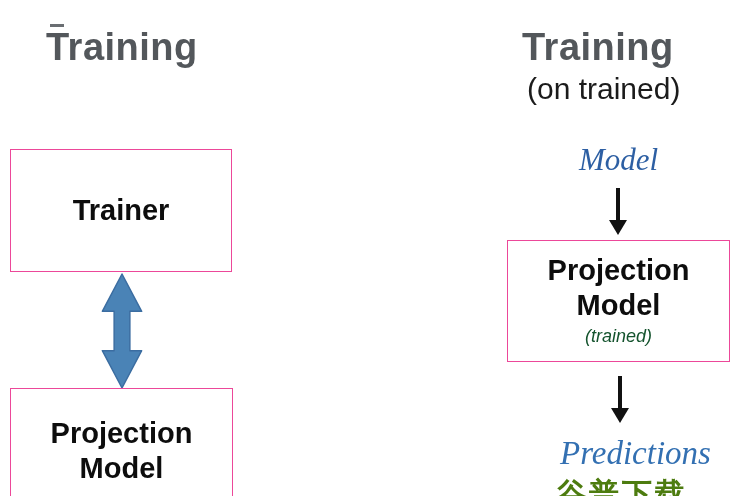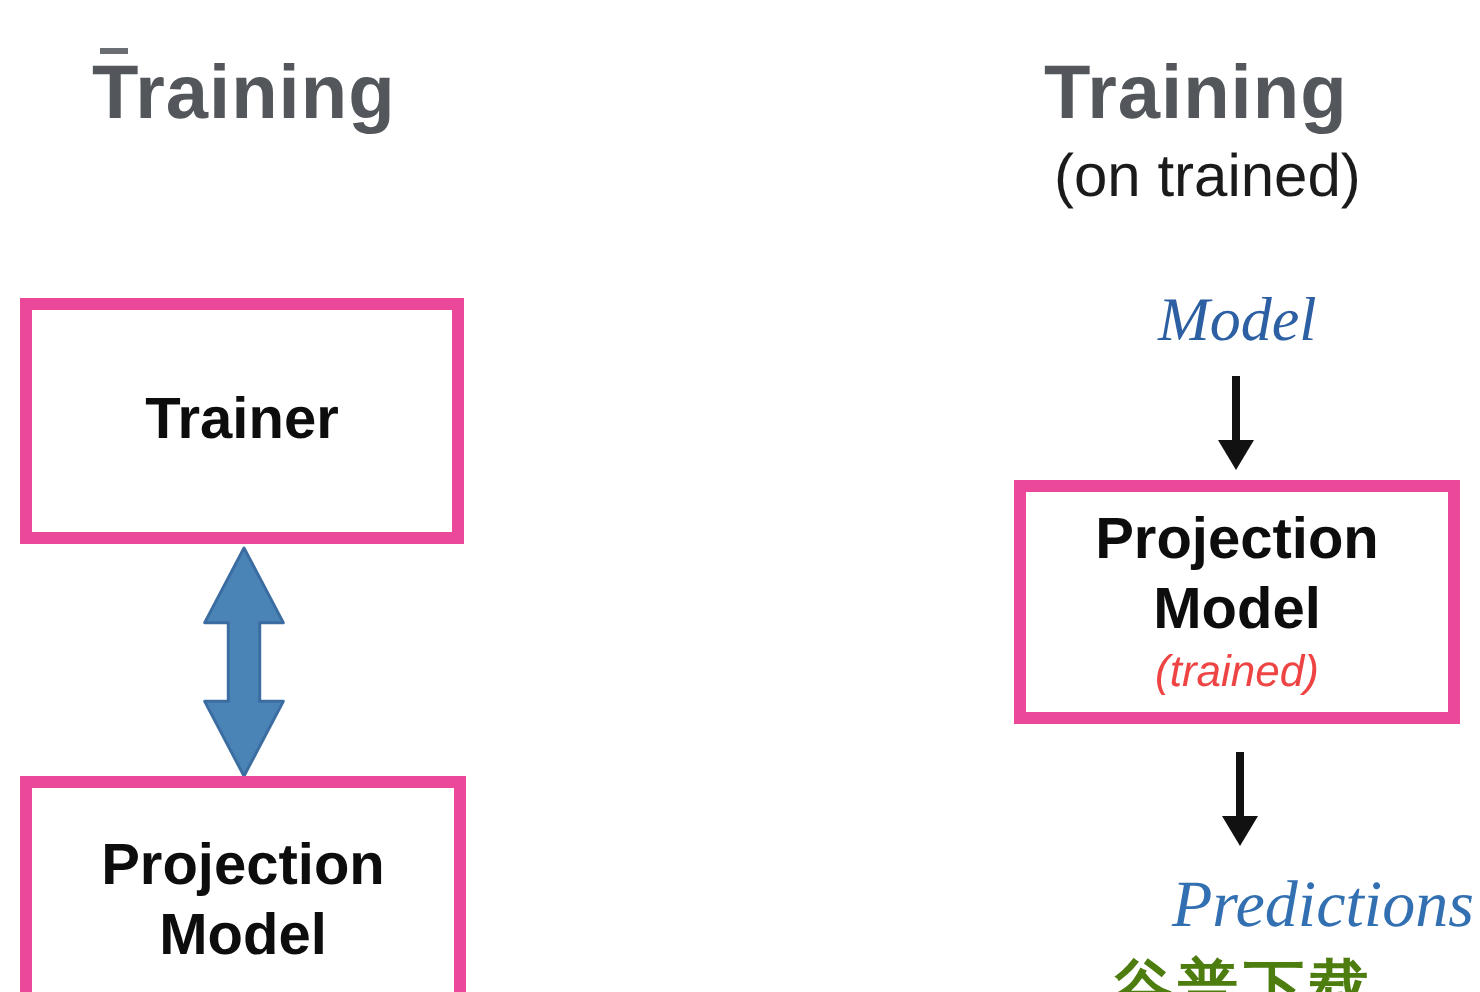--- a/index.html
+++ b/index.html
@@ -28,56 +28,56 @@
     font-size: 30px;
     color: #1b1b1b;
     white-space: nowrap;
   }
   #inference-subtitle { left: 527px; top: 48px; }
 
   
   .model-box {
     position: absolute;
     background: #ffffff;
-    border: 6px solid #ec4899;
+    border: 1px solid #ec4899;
     box-sizing: border-box;
     display: flex;
     flex-direction: column;
     align-items: center;
     justify-content: center;
     text-align: center;
   }
   #trainer-box   { left: 10px;  top: 125px; width: 222px; height: 123px; }
   #left-projection-box { left: 10px; top: 364px; width: 223px; height: 126px; }
   #right-projection-box { left: 507px; top: 216px; width: 223px; height: 122px; }
   .box-line {
     font-weight: bold;
     font-size: 29px;
     line-height: 35px;
     color: #0d0d0d;
     white-space: nowrap;
   }
   .box-subline {
-    font-size: 22px;
+    font-size: 18px;
     line-height: 26px;
     font-style: italic;
     font-weight: normal;
-    color: #ef4444;
+    color: #14532d;
     white-space: nowrap;
   }
 
   
   .flow-label {
     position: absolute;
     font-family: "Liberation Serif", serif;
     font-style: italic;
     white-space: nowrap;
   }
   #input-label { left: 579px; top: 118px; font-size: 31px; color: #2d5fa3; }
-  #predictions-label { left: 586px; top: 411px; font-size: 33px; color: #3370b2; }
+  #predictions-label { left: 560px; top: 411px; font-size: 33px; color: #3370b2; }
 
   
   .arrow { position: absolute; }
   #train-sync-arrow { left: 100px; top: 249px; }
   #input-arrow { left: 608px; top: 164px; }
   #output-arrow { left: 610px; top: 352px; }
 
   
   #watermark {
     position: absolute;

